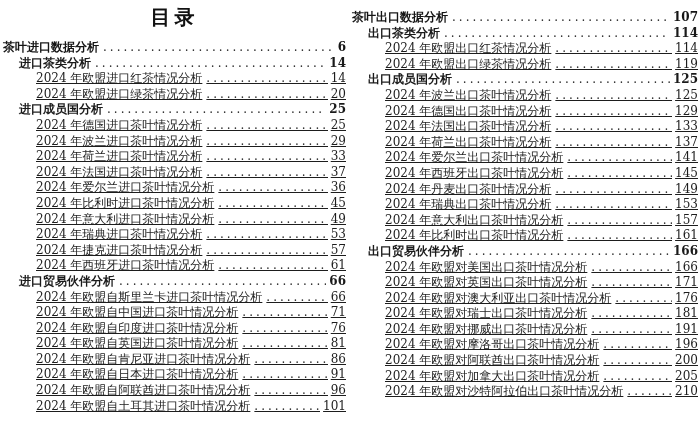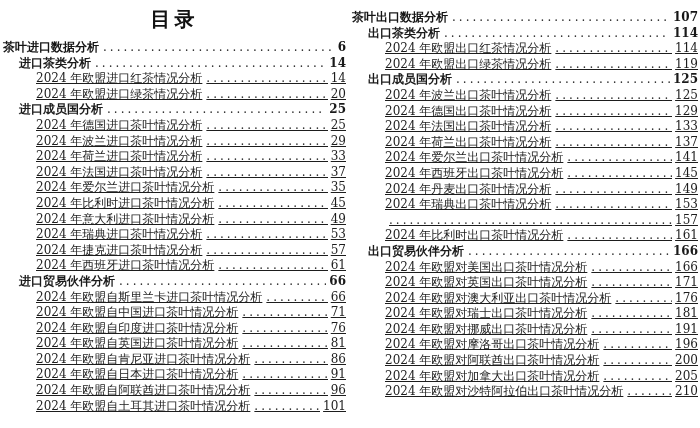--- a/index.html
+++ b/index.html
@@ -18,20 +18,21 @@
   .col-right { left: 352px; width: 346px; }
 
   .doc-title {
     margin: 6px 0 0 0;
     text-align: center;
     font-size: 20px;
     font-weight: bold;
     letter-spacing: 4px;
     line-height: 26px;
     color: #111111;
+    font-family: Liberation Mono, monospace;
   }
 
   .toc-list { display: block; }
   .col-left  .toc-list { margin-top: 8px; }
   .col-right .toc-list { margin-top: 10px; }
 
   .toc-row {
     display: flex;
     align-items: baseline;
     line-height: 15.6px;
@@ -110,21 +111,21 @@
           <span class="pg">33</span>
         </div>
         <div class="toc-row lvl3">
           <span class="t">2024 年法国进口茶叶情况分析</span>
           <span class="leader"></span>
           <span class="pg">37</span>
         </div>
         <div class="toc-row lvl3">
           <span class="t">2024 年爱尔兰进口茶叶情况分析</span>
           <span class="leader"></span>
-          <span class="pg">35</span>
+          <span class="pg">36</span>
         </div>
         <div class="toc-row lvl3">
           <span class="t">2024 年比利时进口茶叶情况分析</span>
           <span class="leader"></span>
           <span class="pg">45</span>
         </div>
         <div class="toc-row lvl3">
           <span class="t">2024 年意大利进口茶叶情况分析</span>
           <span class="leader"></span>
           <span class="pg">49</span>
@@ -252,20 +253,21 @@
           <span class="t">2024 年丹麦出口茶叶情况分析</span>
           <span class="leader"></span>
           <span class="pg">149</span>
         </div>
         <div class="toc-row lvl3">
           <span class="t">2024 年瑞典出口茶叶情况分析</span>
           <span class="leader"></span>
           <span class="pg">153</span>
         </div>
         <div class="toc-row lvl3">
+          <span class="t">2024 年意大利出口茶叶情况分析</span>
           <span class="leader"></span>
           <span class="pg">157</span>
         </div>
         <div class="toc-row lvl3">
           <span class="t">2024 年比利时出口茶叶情况分析</span>
           <span class="leader"></span>
           <span class="pg">161</span>
         </div>
         <div class="toc-row lvl2">
           <span class="t">出口贸易伙伴分析</span>

